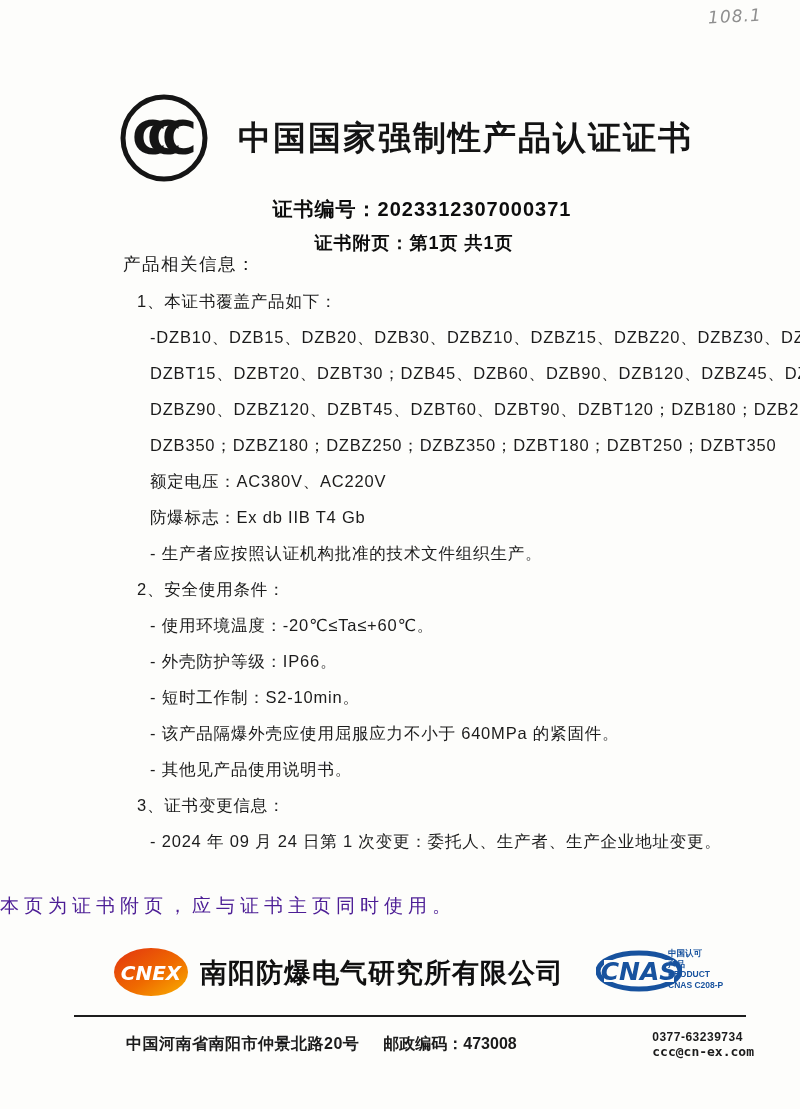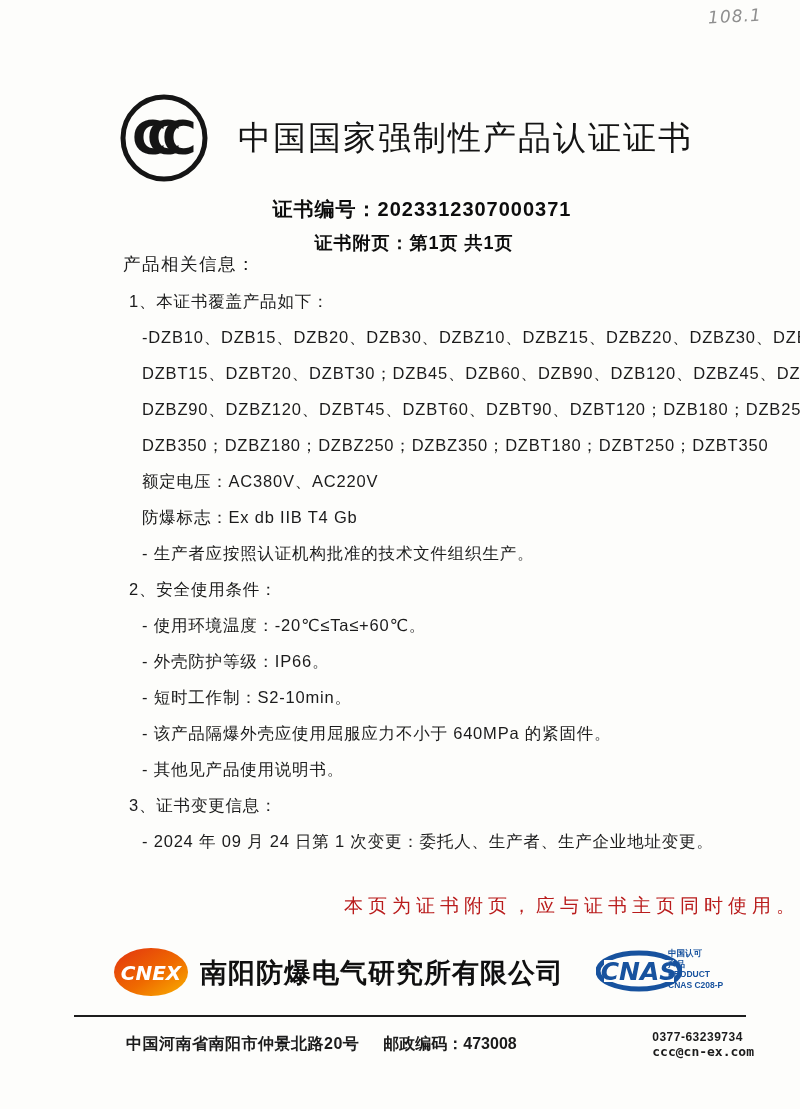--- a/index.html
+++ b/index.html
@@ -15,37 +15,37 @@
   .handwritten {
     position: absolute; top: 6px; right: 38px;
     font-family: "DejaVu Sans", sans-serif;
     font-style: italic; font-size: 17px; color: #8f8f8f;
     transform: rotate(-3deg); letter-spacing: 1px;
   }
   .header { position: absolute; top: 90px; left: 0; width: 800px; height: 95px; }
   .ccc-logo { position: absolute; left: 118px; top: 2px; width: 92px; height: 92px; }
   .page-title {
     position: absolute; left: 238px; top: 26px; width: 460px;
-    font-size: 33px; font-weight: normal; letter-spacing: 2px; color: #141414;
+    font-size: 33px; font-weight: bold; letter-spacing: 2px; color: #141414;
     white-space: nowrap;
   }
   .cert-line {
     position: absolute; left: 0; width: 800px; text-align: center;
     font-weight: bold; color: #0d0d0d; white-space: nowrap;
   }
   .cert-number-line { top: 196px; font-size: 20px; letter-spacing: 1px; transform: translateX(22px); }
   .cert-appendix-line { top: 231px; font-size: 18px; letter-spacing: 1px; transform: translateX(14px); }
   .body-block { position: absolute; left: 123px; top: 252px; width: 580px; }
   .body-heading { font-size: 17.5px; font-weight: normal; letter-spacing: 1.5px; margin-bottom: 7px; }
-  .body-line { font-size: 16.5px; line-height: 36px; letter-spacing: 0.8px; white-space: nowrap; }
+  .body-line { font-size: 16.5px; line-height: 36px; letter-spacing: 0.8px; white-space: nowrap; margin-left: 8px; }
   .indent-1 { padding-left: 6px; }
   .indent-2 { padding-left: 19px; }
   .notice {
-    position: absolute; top: 893px; left: 0; width: 800px; text-align: right;
-    font-size: 19px; letter-spacing: 5px; color: #b91c1c;
+    position: absolute; top: 893px; left: 0; width: 800px; text-align: left;
+    font-size: 19px; letter-spacing: 5px; color: #4c1d95;
   }
   .footer-band { position: absolute; top: 942px; left: 0; width: 800px; height: 64px; }
   .cnex-logo { position: absolute; left: 112px; top: 4px; width: 78px; height: 52px; }
   .company-name {
     position: absolute; left: 200px; top: 13px; width: 390px; 
     font-size: 27px; font-weight: bold; letter-spacing: 1px; color: #101010; white-space: nowrap;
   }
   .cnas-logo { position: absolute; left: 596px; top: 8px; width: 86px; height: 42px; }
   .cnas-caption {
     position: absolute; left: 668px; top: 6px; width: 70px;

